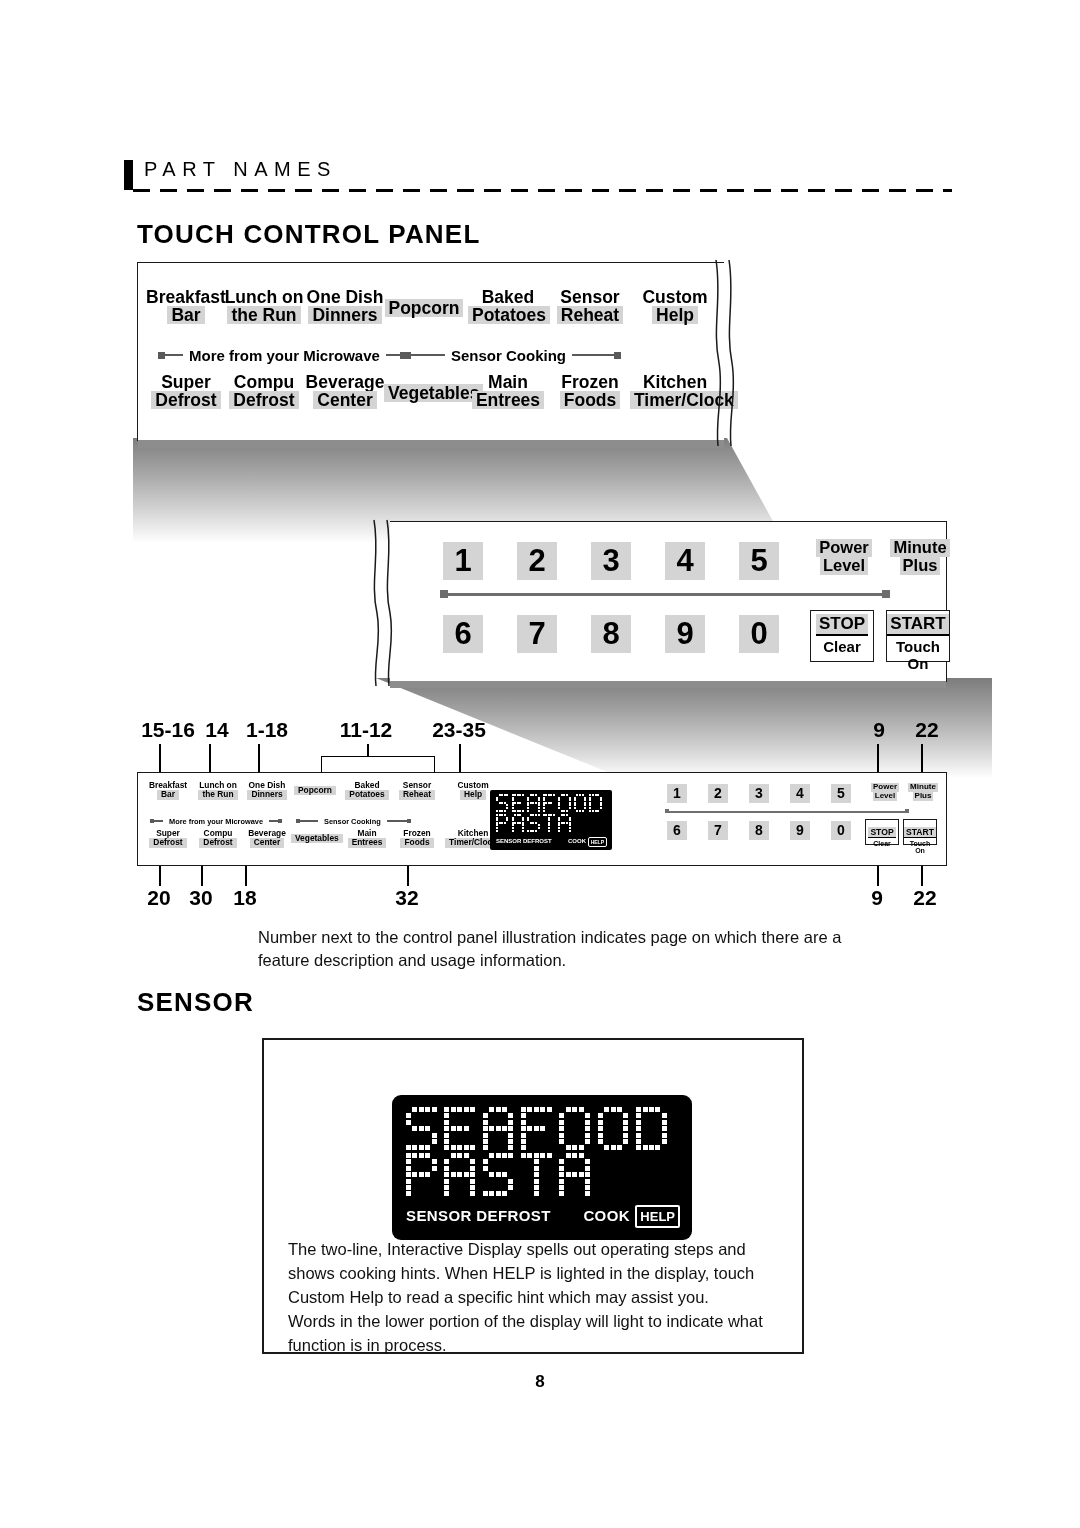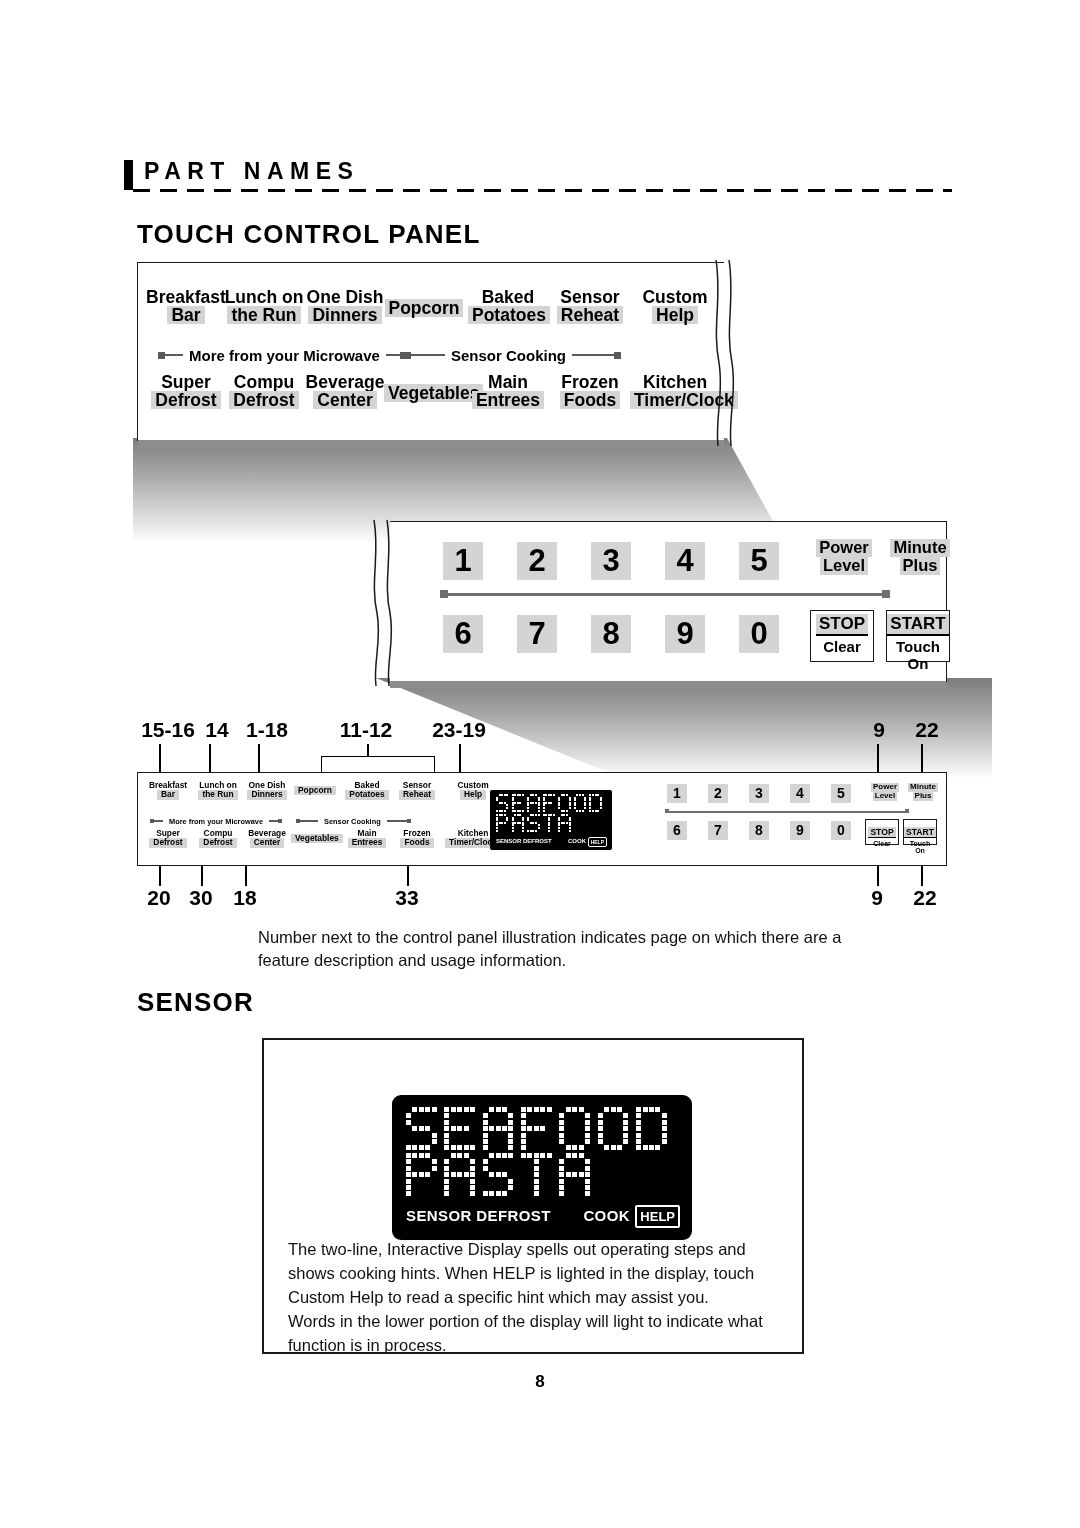--- a/index.html
+++ b/index.html
@@ -14,21 +14,21 @@
 
   
   #section-header{
     position:absolute; left:124px; top:158px; width:828px; height:40px;
   }
   #section-header .tick{
     position:absolute; left:0; top:2px; width:9px; height:30px; background:#000;
   }
   #section-header .title{
     position:absolute; left:20px; top:0px;
-    font-size:23px; font-weight:bold; letter-spacing:6.5px;
+    font-size:20px; font-weight:normal; letter-spacing:6.5px;
     font-family:"Liberation Sans", sans-serif;
   }
   #section-header .dashrule{
     position:absolute; left:9px; top:31px; right:0; height:3px;
     background-image:repeating-linear-gradient(to right,#000 0,#000 17px,transparent 17px,transparent 27px);
   }
 
   
   .h2{
     position:absolute;
@@ -868,33 +868,33 @@
     </div>
 <div class="refnum" style="left:0px;top:0px;width:62px;text-align:center;">15-16</div>
     <div class="leader" style="left:22px;top:26px;height:28px;"></div>
     <div class="refnum" style="left:66px;top:0px;width:28px;text-align:center;">14</div>
     <div class="leader" style="left:72px;top:26px;height:28px;"></div>
     <div class="refnum" style="left:100px;top:0px;width:60px;text-align:center;">1-18</div>
     <div class="leader" style="left:121px;top:26px;height:28px;"></div>
     <div class="refnum" style="left:198px;top:0px;width:62px;text-align:center;">11-12</div>
     <div class="bracket" style="left:184px;top:38px;width:112px;height:16px;"></div>
     <div class="leader" style="left:230px;top:26px;height:12px;"></div>
-    <div class="refnum" style="left:290px;top:0px;width:64px;text-align:center;">23-19</div>
+    <div class="refnum" style="left:290px;top:0px;width:64px;text-align:center;">23-35</div>
     <div class="leader" style="left:322px;top:26px;height:28px;"></div>
     <div class="refnum" style="left:733px;top:0px;width:18px;text-align:center;">9</div>
     <div class="leader" style="left:740px;top:26px;height:28px;"></div>
     <div class="refnum" style="left:775px;top:0px;width:30px;text-align:center;">22</div>
     <div class="leader" style="left:784px;top:26px;height:28px;"></div>
     <div class="refnum" style="left:4px;top:168px;width:36px;text-align:center;">20</div>
     <div class="leader" style="left:22px;top:148px;height:20px;"></div>
     <div class="refnum" style="left:46px;top:168px;width:36px;text-align:center;">30</div>
     <div class="leader" style="left:64px;top:148px;height:20px;"></div>
     <div class="refnum" style="left:90px;top:168px;width:36px;text-align:center;">18</div>
     <div class="leader" style="left:108px;top:148px;height:20px;"></div>
-    <div class="refnum" style="left:252px;top:168px;width:36px;text-align:center;">33</div>
+    <div class="refnum" style="left:252px;top:168px;width:36px;text-align:center;">32</div>
     <div class="leader" style="left:270px;top:148px;height:20px;"></div>
     <div class="refnum" style="left:731px;top:168px;width:18px;text-align:center;">9</div>
     <div class="leader" style="left:740px;top:148px;height:20px;"></div>
     <div class="refnum" style="left:773px;top:168px;width:30px;text-align:center;">22</div>
     <div class="leader" style="left:784px;top:148px;height:20px;"></div>
   </div>
 
 <div class="bodytext" id="caption">Number next to the control panel illustration indicates page on which there are a feature description and usage information.</div>
 
 <div id="display-box">

